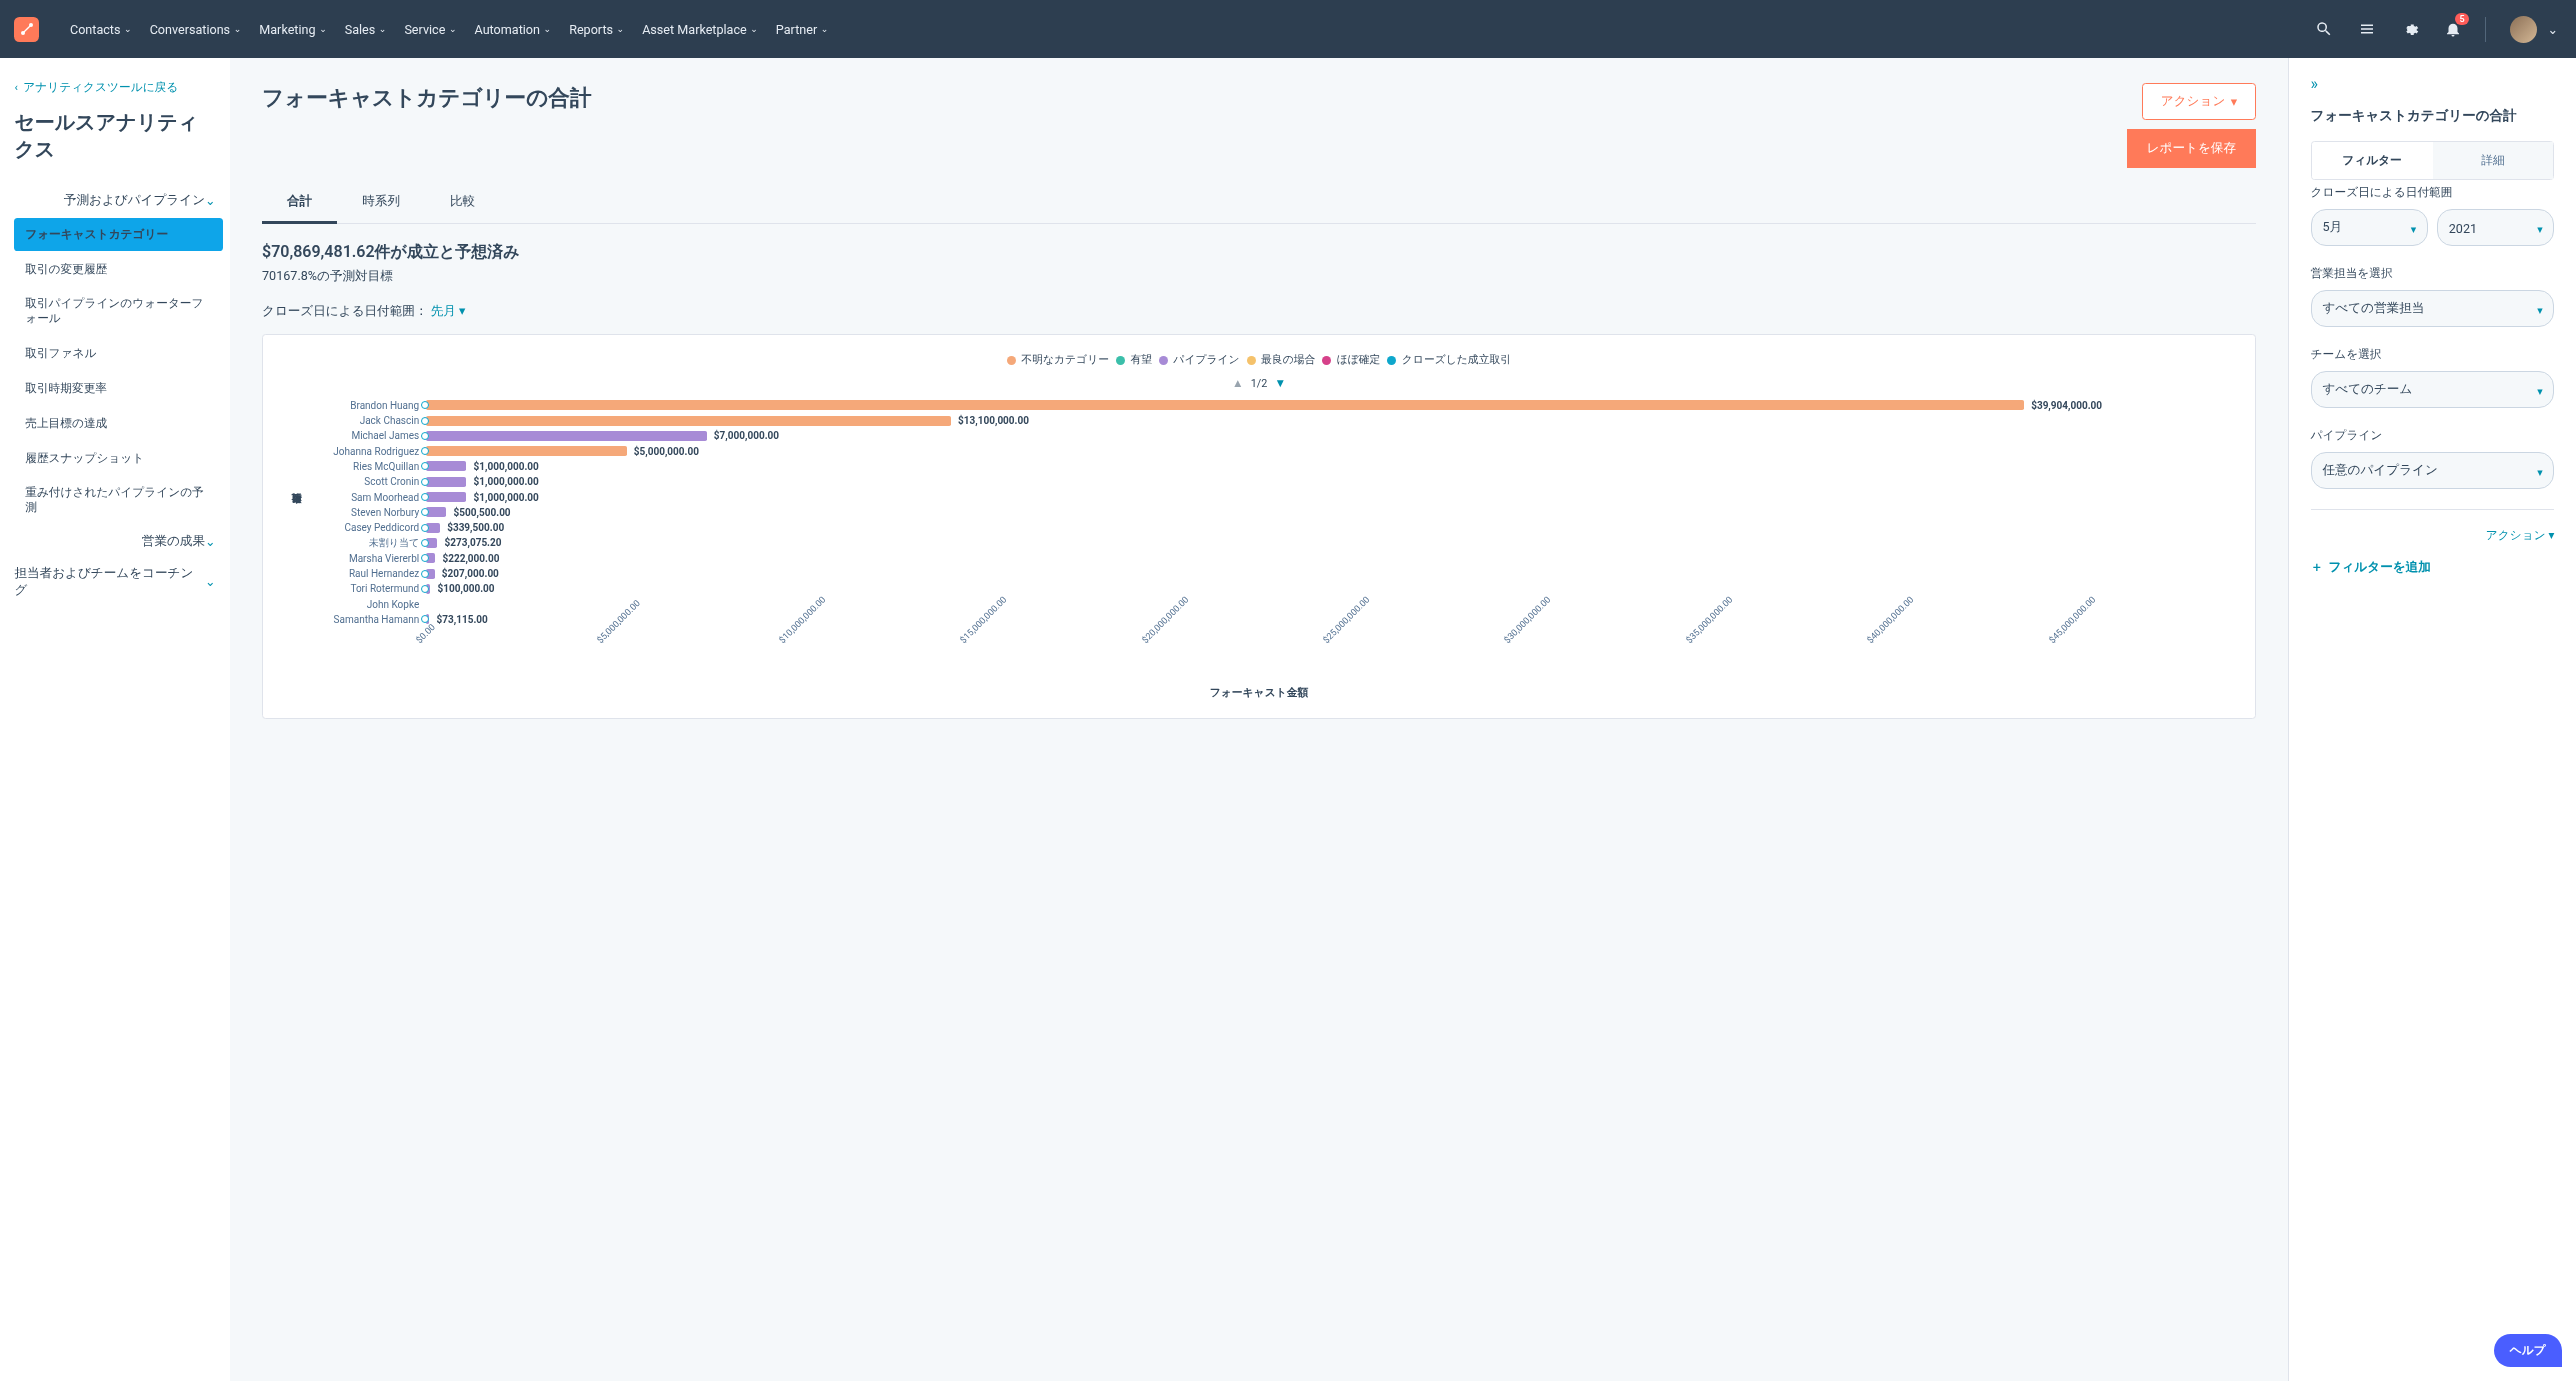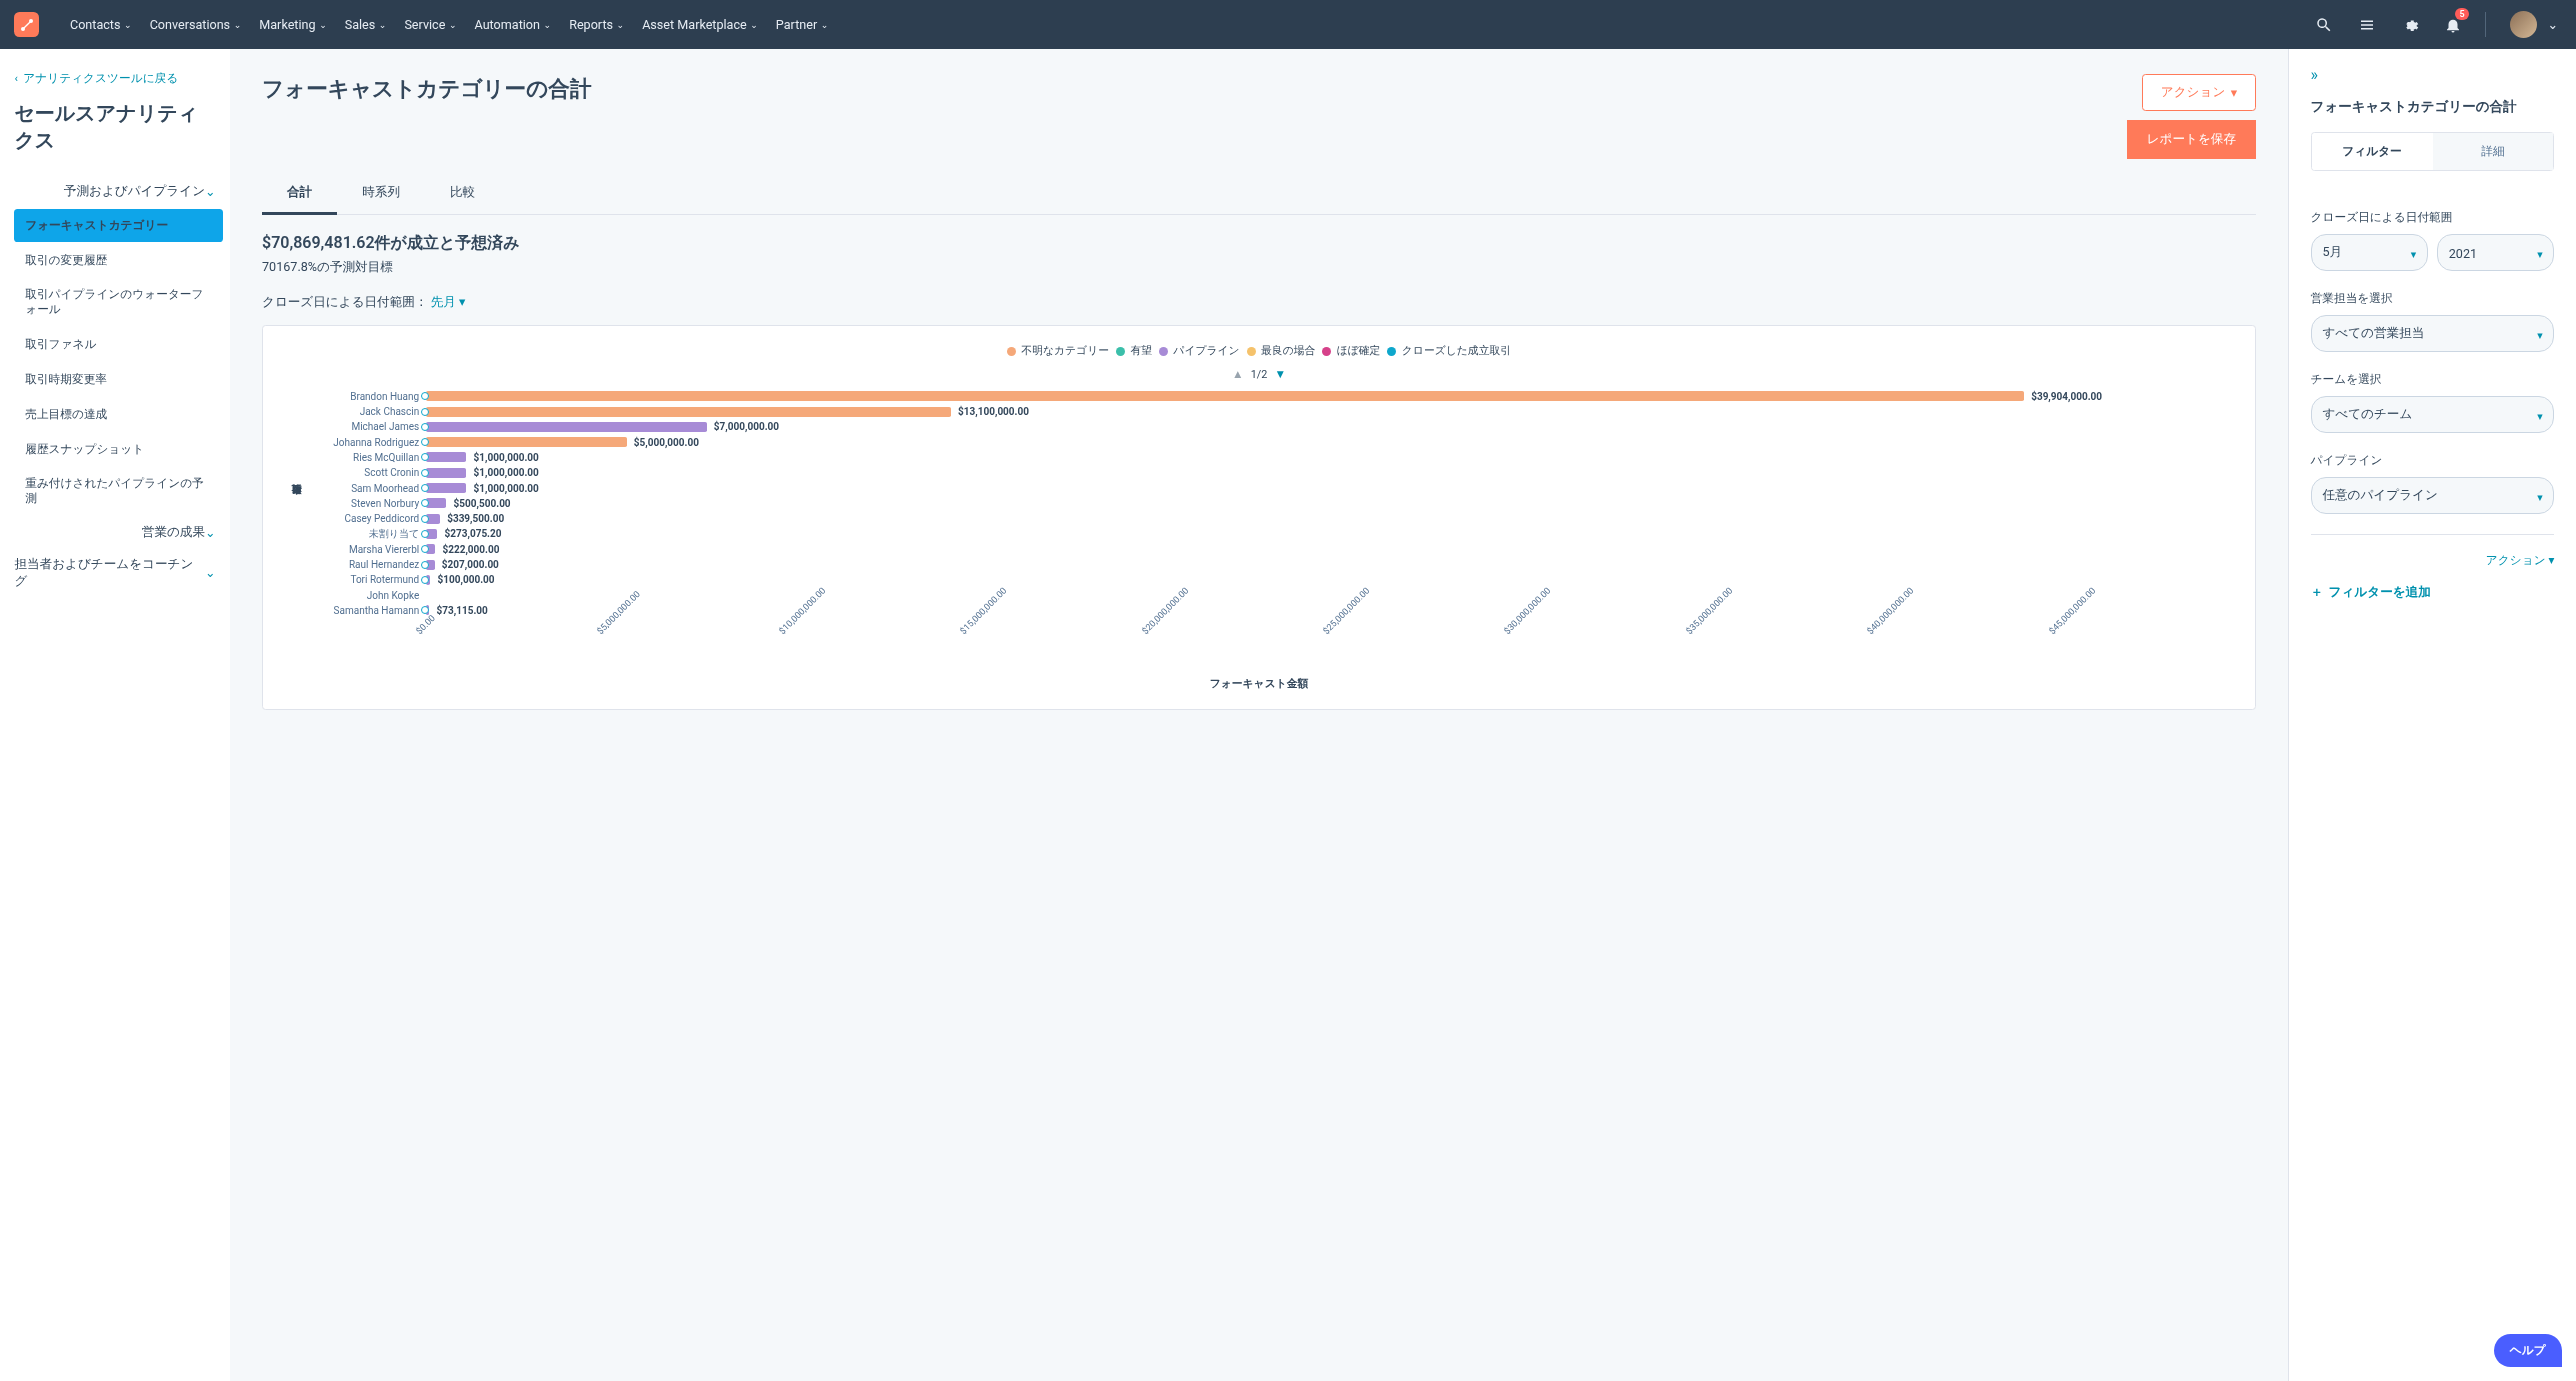--- a/index.html
+++ b/index.html
@@ -1,17 +1,17 @@
 <!DOCTYPE html>
 <html style="font-size:14.4px"><head>
 <meta charset="utf-8">
 <style>
 * { box-sizing: border-box; margin: 0; padding: 0; }
 body { font-family: -apple-system, BlinkMacSystemFont, "Segoe UI", Roboto, sans-serif; color: #33475b; background: #f5f8fa; }
-.topnav { background: #2d3e50; color: #fff; height: 49px; display: flex; align-items: center; padding: 0 14.4px; gap: 7.2px; }
+.topnav { background: #2d3e50; color: #fff; height: 58px; display: flex; align-items: center; padding: 0 14.4px; gap: 7.2px; }
 .logo { width: 25px; height: 25px; background: #ff7a59; border-radius: 5.4px; display: flex; align-items: center; justify-content: center; margin-right: 14.4px; }
 .logo svg { width: 16px; height: 16px; fill: #fff; }
 .nav-item { color: #e6ecf3; font-size: 12.6px; padding: 7.2px 9px; cursor: pointer; display: flex; align-items: center; gap: 3.6px; }
 .nav-item .caret { font-size: 9px; }
 .nav-spacer { flex: 1; }
 .nav-icon { width: 21.6px; height: 21.6px; display: flex; align-items: center; justify-content: center; cursor: pointer; margin: 0 7.2px; position: relative; }
 .nav-icon svg { width: 18px; height: 18px; fill: #e6ecf3; }
 .badge { position: absolute; top: -5.4px; right: -5.4px; background: #ff5c59; color: #fff; font-size: 9px; border-radius: 9px; padding: 0.9px 4.5px; font-weight: 600; }
 .avatar { width: 27px; height: 27px; border-radius: 50%; background: linear-gradient(135deg,#8b6f56,#d4b896); margin-left: 9px; cursor: pointer; }
 .divider { width: 0.9px; height: 25px; background: #52667a; margin: 0 7.2px; }
@@ -59,21 +59,21 @@
 .bar-fill { height: 10px; border-radius: 1.8px; }
 .bar-dot { width: 8px; height: 8px; border-radius: 50%; background: #fff; border: 1.8px solid #0ea7cc; position: absolute; left: -5.4px; }
 .bar-val { font-size: 10px; font-weight: 700; margin-left: 7.2px; color: #33475b; }
 .x-axis { display: flex; margin-left: 124px; padding-top: 10.8px; font-size: 9px; color: #516f90; }
 .x-tick { flex: 1; transform: rotate(-45deg); transform-origin: left top; white-space: nowrap; }
 .x-label { text-align: center; font-size: 10.8px; font-weight: 600; margin-top: 38px; color: #33475b; }
 
 .rightbar { width: 288px; background: #fff; border-left: 0.9px solid #dfe3eb; padding: 16px 21.6px; overflow-y: auto; }
 .expand-icon { color: #0091ae; font-size: 16px; cursor: pointer; margin-bottom: 14.4px; display: inline-block; }
 .right-title { font-size: 13.5px; font-weight: 600; margin-bottom: 16px; }
-.right-tabs { display: flex; border: 0.9px solid #dfe3eb; border-radius: 3.6px; margin-bottom: 39px; }
+.right-tabs { display: flex; border: 0.9px solid #dfe3eb; border-radius: 3.6px; margin-bottom: 5px; }
 .right-tab { flex: 1; text-align: center; padding: 10.8px 0; font-size: 11.7px; cursor: pointer; color: #516f90; }
 .right-tab.active { background: #fff; color: #33475b; font-weight: 600; border-radius: 3.6px 0 0 3.6px; }
 .right-tab:not(.active) { background: #f5f8fa; }
 .filter-group { margin-bottom: 20px; }
 .filter-label { font-size: 11.7px; font-weight: 400; margin-bottom: 9px; }
 .select-row { display: flex; gap: 9px; }
 .select { background: #f5f8fa; border: 0.9px solid #cbd6e2; border-radius: 15px; padding: 9px 10.8px; font-size: 12.6px; display: flex; justify-content: space-between; align-items: flex-end; cursor: pointer; flex: 1; }
 .select .chev { color: #0091ae; font-size: 10.8px; }
 .right-divider { border: none; border-top: 0.9px solid #dfe3eb; margin: 18px 0; }
 .right-actions { text-align: right; color: #0091ae; font-size: 11.7px; cursor: pointer; margin-bottom: 16px; }

